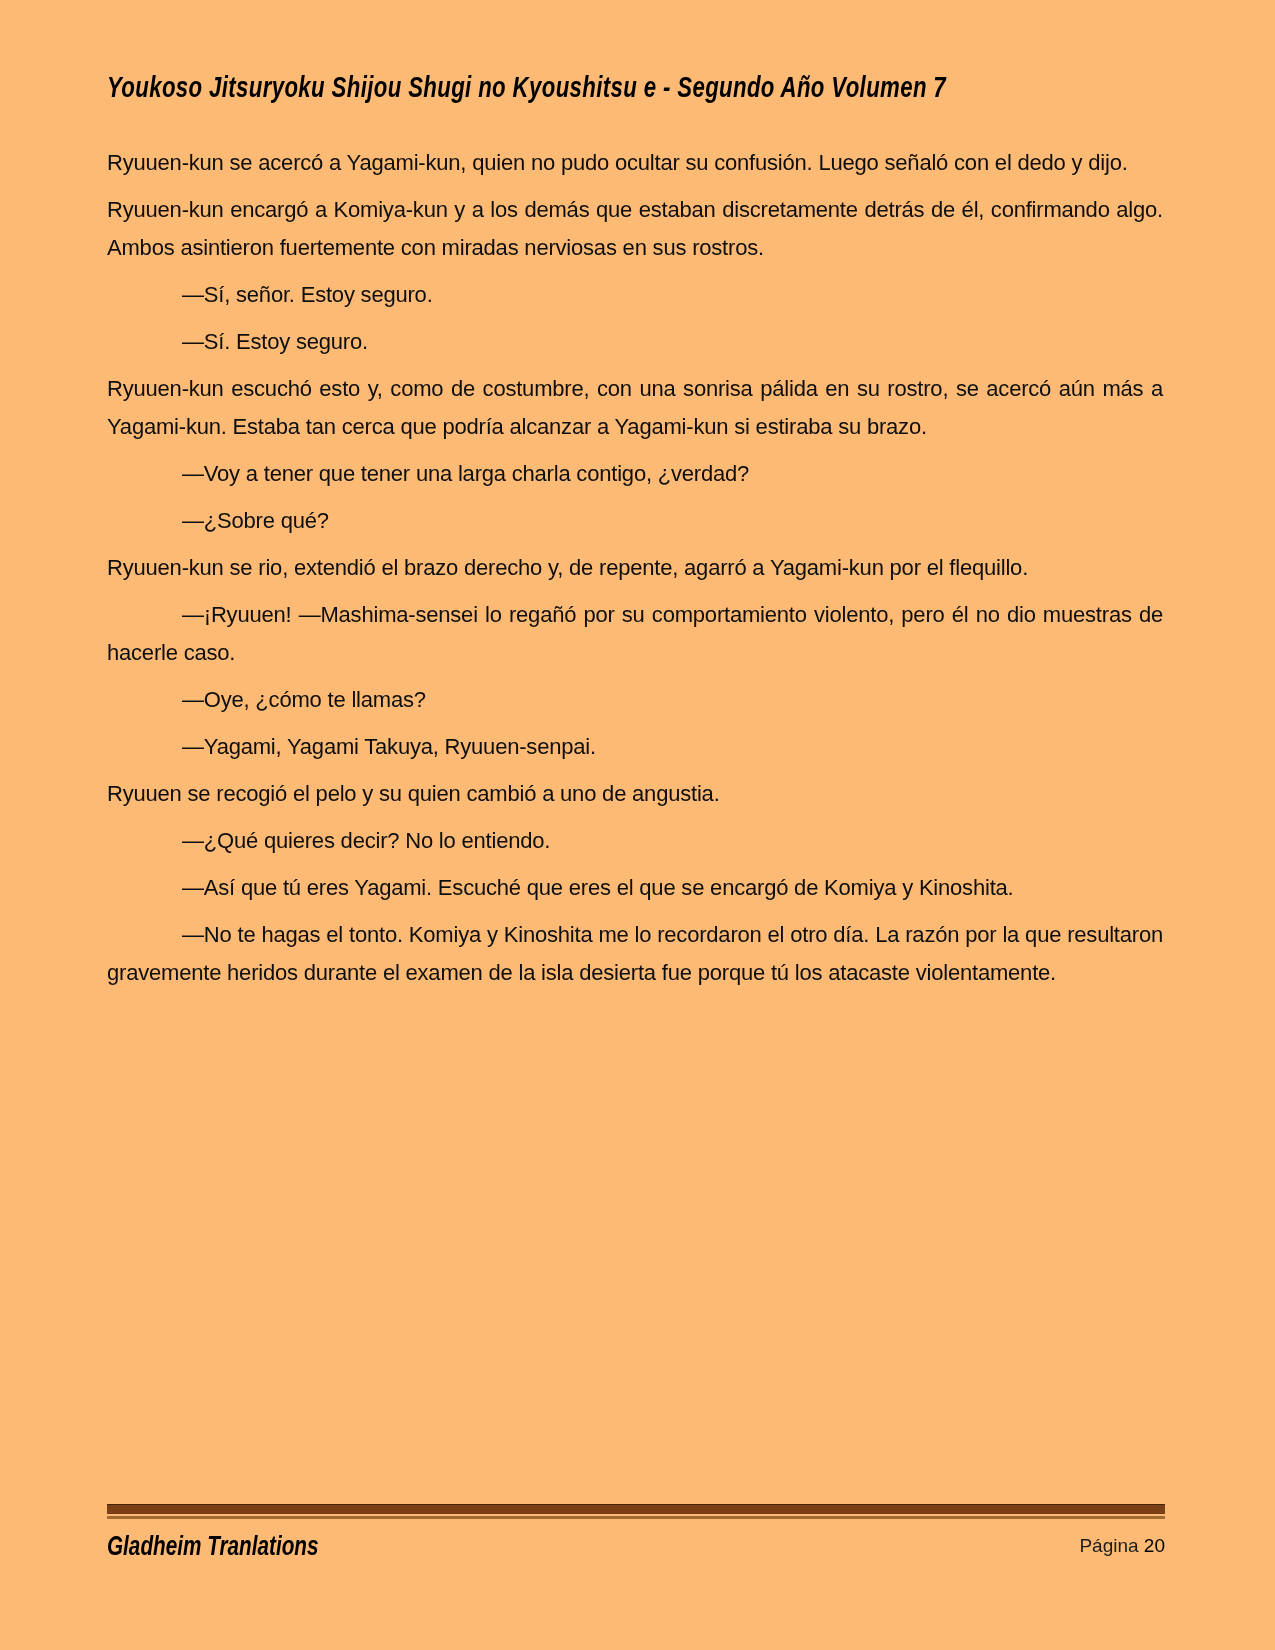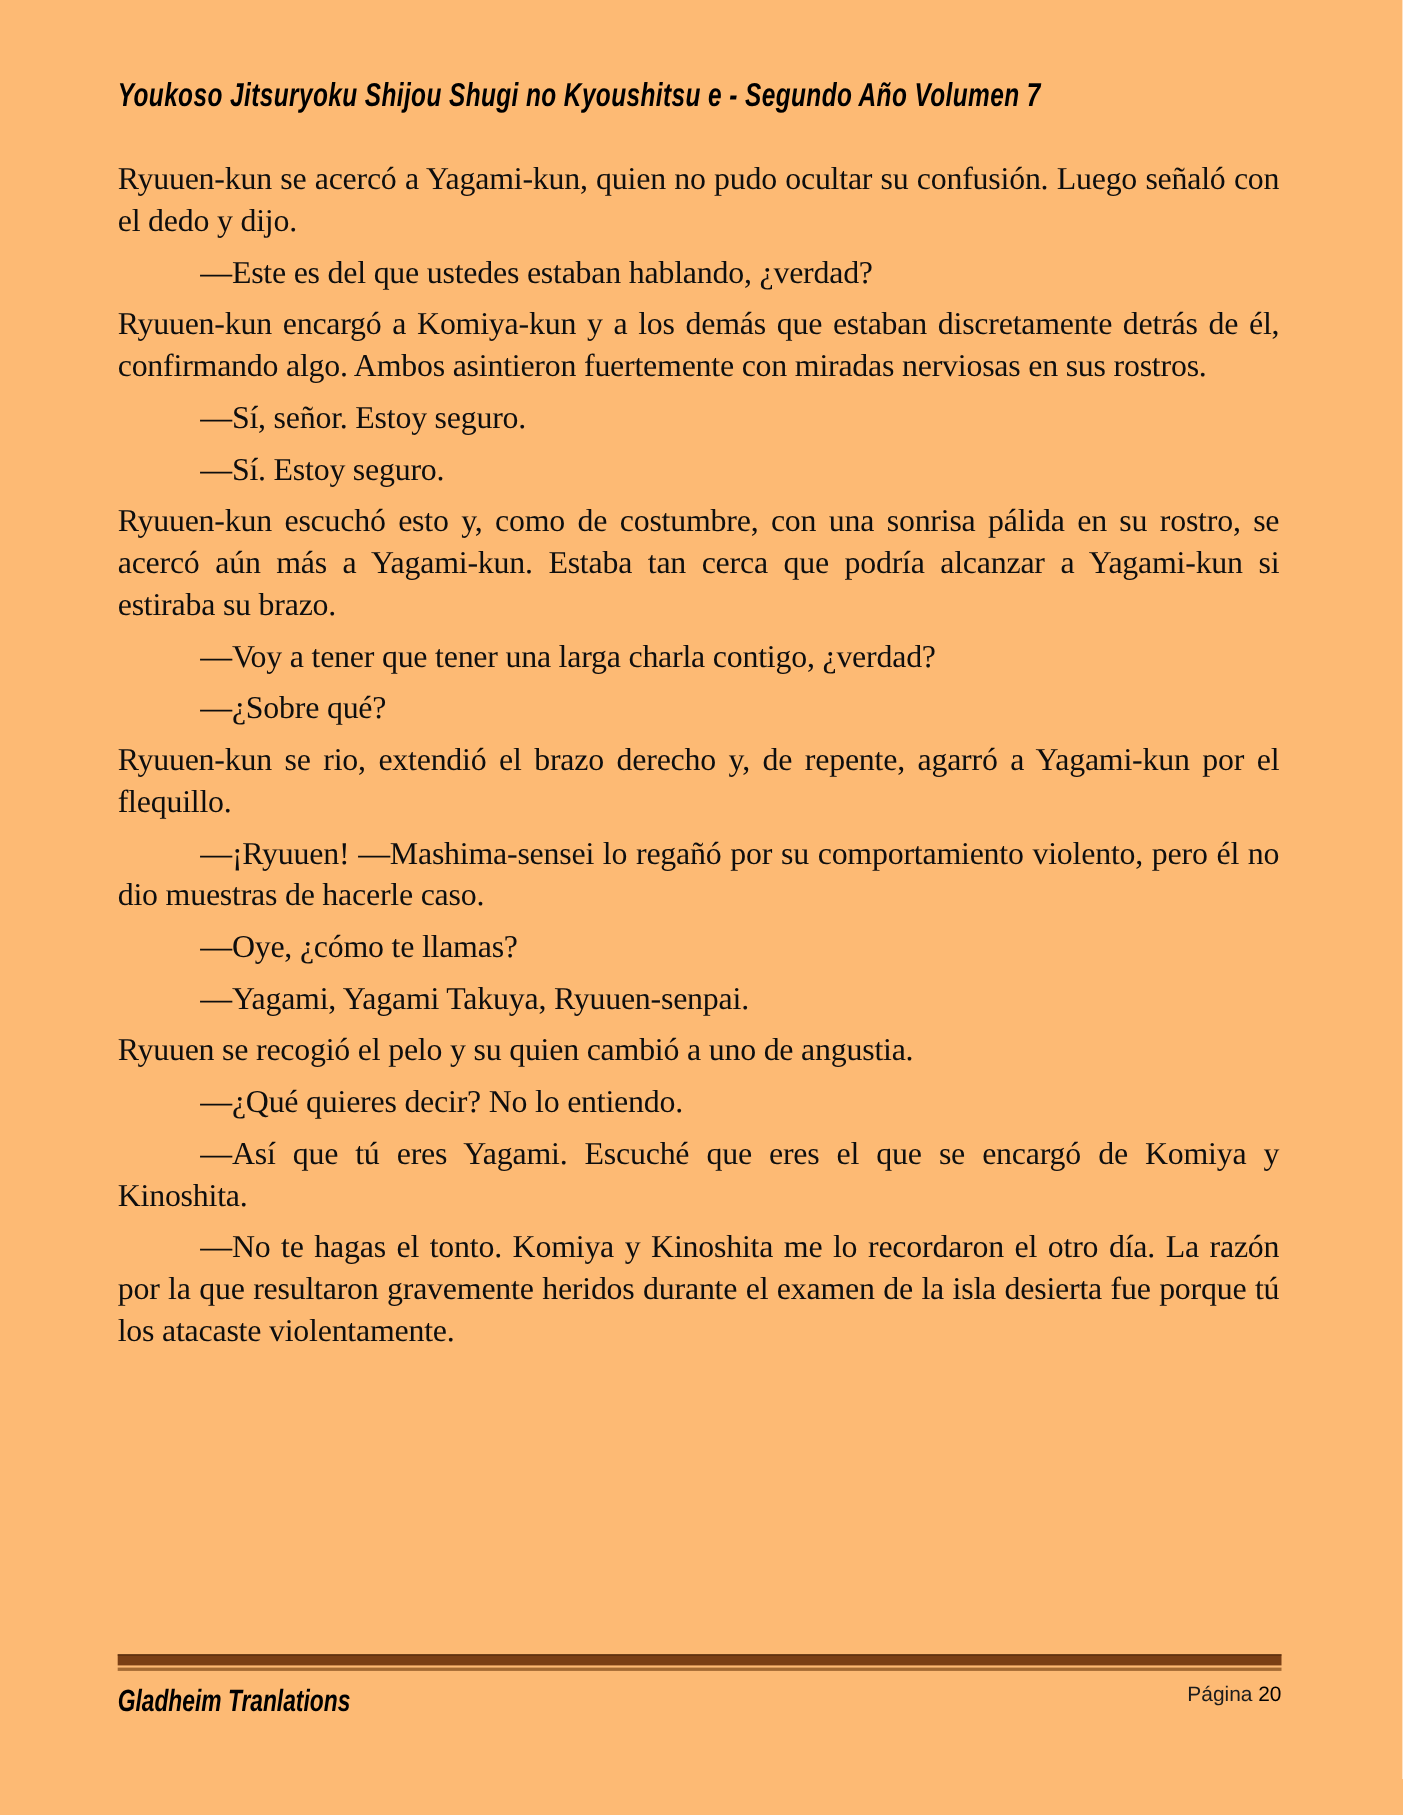--- a/index.html
+++ b/index.html
@@ -35,26 +35,25 @@
     transform-origin: left center;
   }
   .content {
     position: absolute;
     top: 144px;
     left: 107px;
     width: 1056px;
   }
   .content p {
     margin: 0 0 9px 0;
-    font-size: 29px;
+    font-size: 22px;
     line-height: 38px;
     letter-spacing: -0.2px;
     text-align: justify;
     color: #0e0e0e;
-    font-family: Liberation Serif, serif;
   }
   .content p.indent {
     text-indent: 75px;
   }
   .footer-rule {
     position: absolute;
     top: 1504px;
     left: 107px;
     width: 1058px;
     height: 14px;
@@ -69,21 +68,21 @@
     margin-top: 2px;
     background: #a46a33;
   }
   .doc-footer {
     position: absolute;
     top: 1530px;
     left: 107px;
     width: 1058px;
     display: flex;
     justify-content: space-between;
-    align-items: flex-start;
+    align-items: center;
   }
   .doc-footer .brand {
     display: inline-block;
     font-weight: 700;
     font-style: italic;
     font-size: 28px;
     color: #000000;
     transform: scaleX(0.74);
     transform-origin: left center;
     white-space: nowrap;
@@ -103,21 +102,20 @@
 <div class="page">
 
   <div class="doc-header">
     <span class="title">Youkoso Jitsuryoku Shijou Shugi no Kyoushitsu e - Segundo Año Volumen 7</span>
   </div>
 
   <div class="content">
 
       <p>Ryuuen-kun se acercó a Yagami-kun, quien no pudo ocultar su confusión. Luego señaló con el dedo y dijo.</p>
 
-      <p class="indent">—Este es del que ustedes estaban hablando, ¿verdad?</p>
 
       <p>Ryuuen-kun encargó a Komiya-kun y a los demás que estaban discretamente detrás de él, confirmando algo. Ambos asintieron fuertemente con miradas nerviosas en sus rostros.</p>
 
       <p class="indent">—Sí, señor. Estoy seguro.</p>
 
       <p class="indent">—Sí. Estoy seguro.</p>
 
       <p>Ryuuen-kun escuchó esto y, como de costumbre, con una sonrisa pálida en su rostro, se acercó aún más a Yagami-kun. Estaba tan cerca que podría alcanzar a Yagami-kun si estiraba su brazo.</p>
 
       <p class="indent">—Voy a tener que tener una larga charla contigo, ¿verdad?</p>

